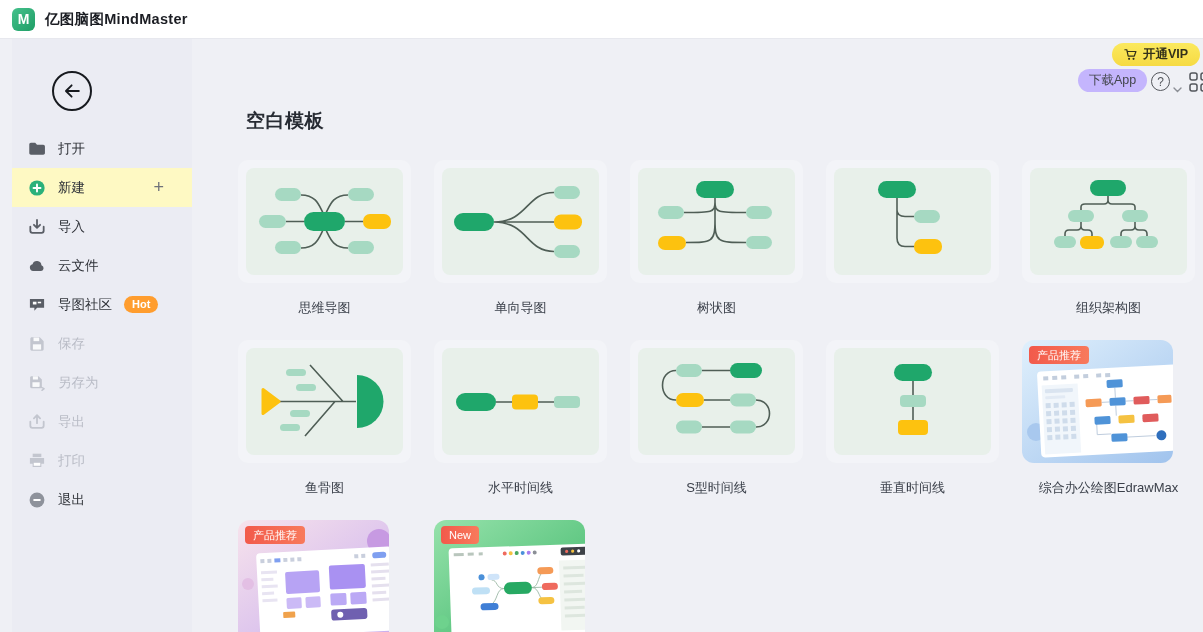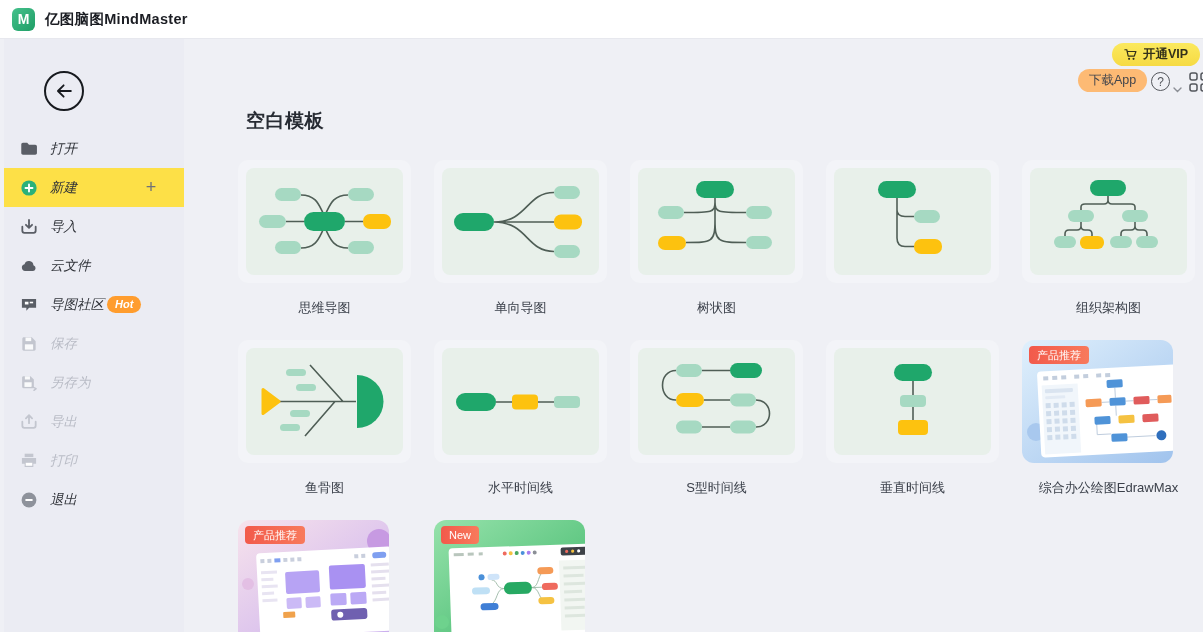--- a/index.html
+++ b/index.html
@@ -18,53 +18,53 @@
   }
   .logo {
     width:23px; height:23px; border-radius:6px;
     background:linear-gradient(135deg,#45c18c,#1f9e66);
     color:#fff; font-weight:bold; font-size:14px;
     display:flex; align-items:center; justify-content:center;
   }
   .app-title { margin-left:10px; font-size:14.5px; color:#1b1d23; font-weight:700; letter-spacing:.3px; }
 
   
-  .sidebar { position:absolute; top:38px; left:4px; bottom:0; width:180px; background:#ebecf3; z-index:10;font-style:italic; }
+  .sidebar { position:absolute; top:38px; left:12px; bottom:0; width:180px; background:#ebecf3; z-index:10; }
   .back-btn {
     position:absolute; top:33px; left:40px; width:40px; height:40px;
     border:2px solid #171a1f; border-radius:50%;
     display:flex; align-items:center; justify-content:center;
     background:transparent; cursor:pointer;
   }
   .menu { position:absolute; top:91px; left:0; width:180px; }
   .menu-item {
     height:39px; display:flex; align-items:center; padding:0 16px;
     font-size:13.5px; color:#2f3238; cursor:pointer;
   }
   .menu-item .mi { width:18px; height:18px; margin-right:12px; flex:none; color:#5a5e66; }
-  .menu-item.active { background:#fde047;text-align:center; }
+  .menu-item.active { background:#fef9c3;text-align:center; }
   .menu-item.disabled { color:#b9bcc6;text-align:right; }
   .menu-item.disabled .mi { color:#c3c6cf; }
   .hot-badge {
-    margin-left:3px; background:#ff9d2e; color:#fff; font-size:11px; font-weight:bold;
+    margin-left:12px; background:#ff9d2e; color:#fff; font-size:11px; font-weight:bold;
     padding:2px 8px; border-radius:10px; line-height:13px;
   }
   .trail-plus { margin-left:auto; font-size:18px; color:#6f7279; font-weight:400; padding-right:12px; }
 
   
   .vip-btn {
     position:absolute; left:1112px; top:43px; height:23px; z-index:15;
     display:flex; align-items:center; gap:5px; padding:0 12px;
     background:linear-gradient(180deg,#fbe95e,#f6da43); border-radius:12px;
     font-size:12.5px; font-weight:bold; color:#33301a; cursor:pointer;justify-content:space-between;
   }
   .dl-btn {
     position:absolute; left:1078px; top:69px; height:23px; z-index:15;
     display:flex; align-items:center; padding:0 11px;
-    background:#fdba74; border-radius:12px; font-size:12.5px; color:#42454c; cursor:pointer;
+    background:#c4b5fd; border-radius:12px; font-size:12.5px; color:#42454c; cursor:pointer;
   }
   .help-btn {
     position:absolute; left:1151px; top:72px; width:19px; height:19px; z-index:15;
     border:1.5px solid #53565c; border-radius:50%;
     display:flex; align-items:center; justify-content:center;
     font-size:12px; color:#53565c; cursor:pointer;
   }
   .help-caret { position:absolute; left:1173px; top:79px; z-index:15; cursor:pointer; }
   .apps-btn { position:absolute; left:1189px; top:72px; width:20px; height:20px; z-index:15; cursor:pointer; }
 

